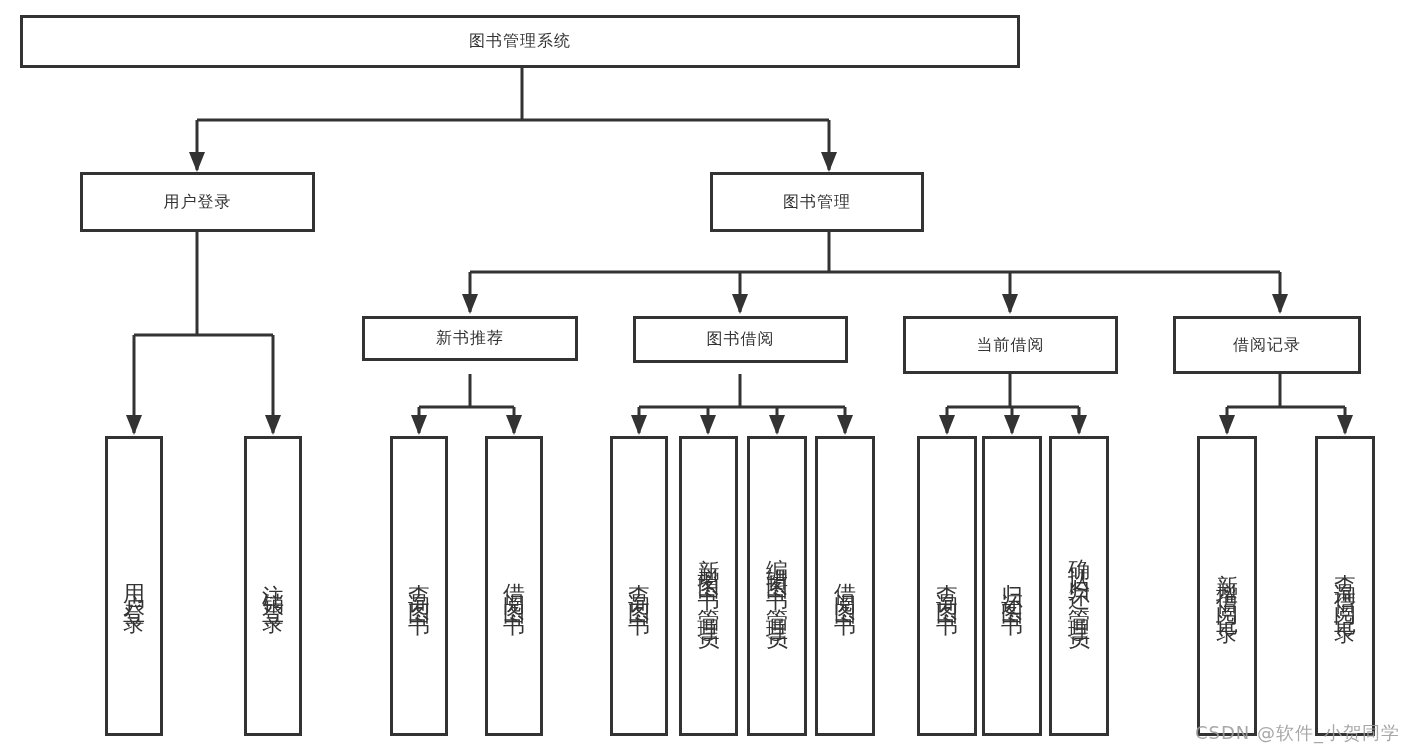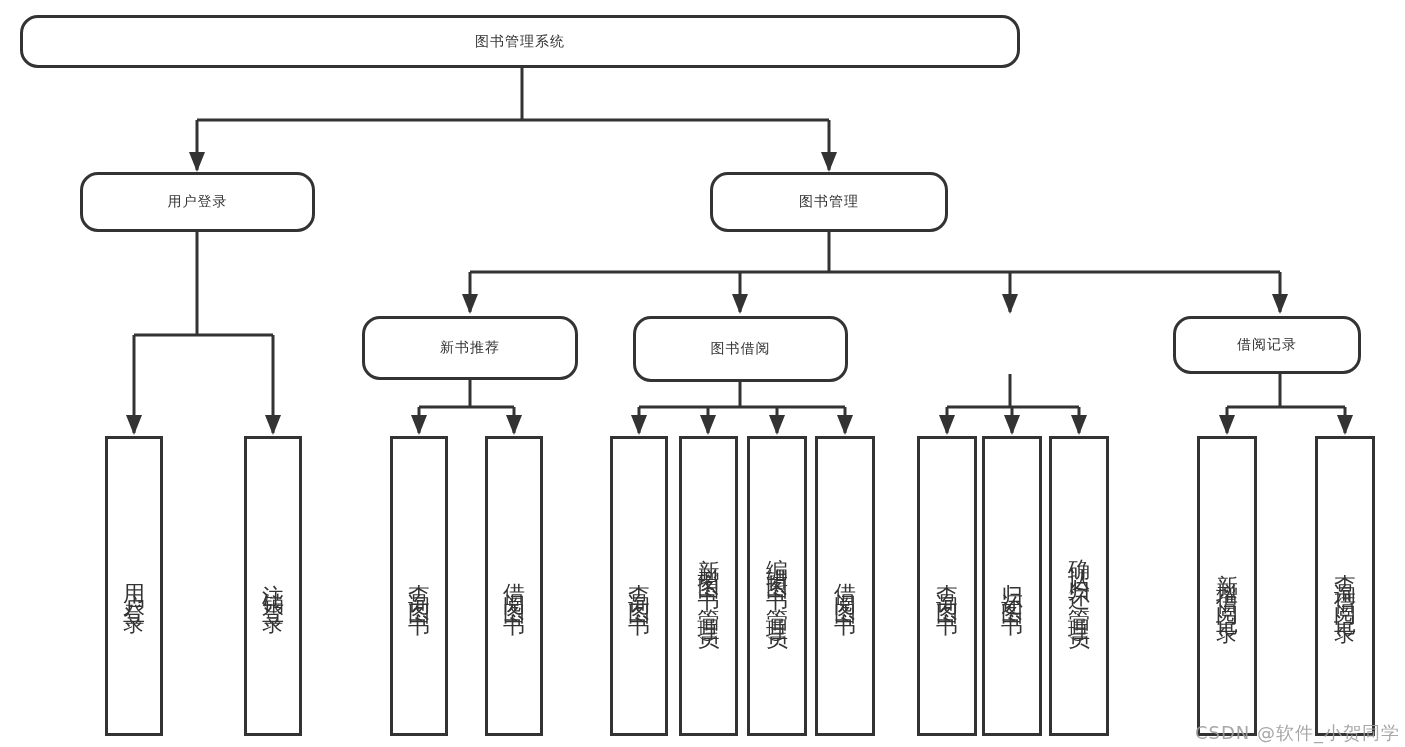--- a/index.html
+++ b/index.html
@@ -32,21 +32,21 @@
   .wires marker path { fill: var(--line); }
   .box {
     position: absolute;
     border: 3px solid var(--border);
     background: var(--background);
     color: var(--text);
     display: flex;
     align-items: center;
     justify-content: center;
   }
-  .box.h { font-size: 14px; letter-spacing: 1px; border-radius: 18px; }
+  .box.h { font-size: 16px; letter-spacing: 1px; }
   .vtext {
     writing-mode: vertical-rl;
     text-orientation: mixed;
     font-size: 22px;
     letter-spacing: 10px;
     line-height: 1;
     color: var(--text);
     white-space: nowrap;
   }
   .watermark {
@@ -123,24 +123,25 @@
       <line x1="1280" y1="374" x2="1280" y2="407"></line>
       <line x1="1227" y1="407" x2="1345" y2="407"></line>
       <line x1="1227" y1="407" x2="1227" y2="433" marker-end="url(#arrowhead)"></line>
       <line x1="1345" y1="407" x2="1345" y2="433" marker-end="url(#arrowhead)"></line>
     </g>
   </svg>
 
   <div class="box h" style="left:20px;top:15px;width:1000px;height:53px">图书管理系统</div>
 
   <div class="box h" style="left:80px;top:172px;width:235px;height:60px">用户登录</div>
-  <div class="box h" style="left:710px;top:172px;width:238px;height:60px">图书管理</div>
+  <div class="box h" style="left:710px;top:172px;width:214px;height:60px">图书管理</div>
 
-  <div class="box h" style="left:362px;top:316px;width:216px;height:64px">新书推荐</div>
-  <div class="box h" style="left:633px;top:316px;width:215px;height:66px">图书借阅</div>
+  <div class="box h" style="left:362px;top:316px;width:216px;height:45px">新书推荐</div>
+  <div class="box h" style="left:633px;top:316px;width:215px;height:47px">图书借阅</div>
+  <div class="box h" style="left:903px;top:316px;width:215px;height:58px">当前借阅</div>
   <div class="box h" style="left:1173px;top:316px;width:188px;height:58px">借阅记录</div>
 
   <div class="box v" style="left:105px;top:436px;width:58px;height:300px">
     <span class="vtext">用户登录</span>
   </div>
   <div class="box v" style="left:244px;top:436px;width:58px;height:300px">
     <span class="vtext">注销登录</span>
   </div>
 
   <div class="box v" style="left:390px;top:436px;width:58px;height:300px">

